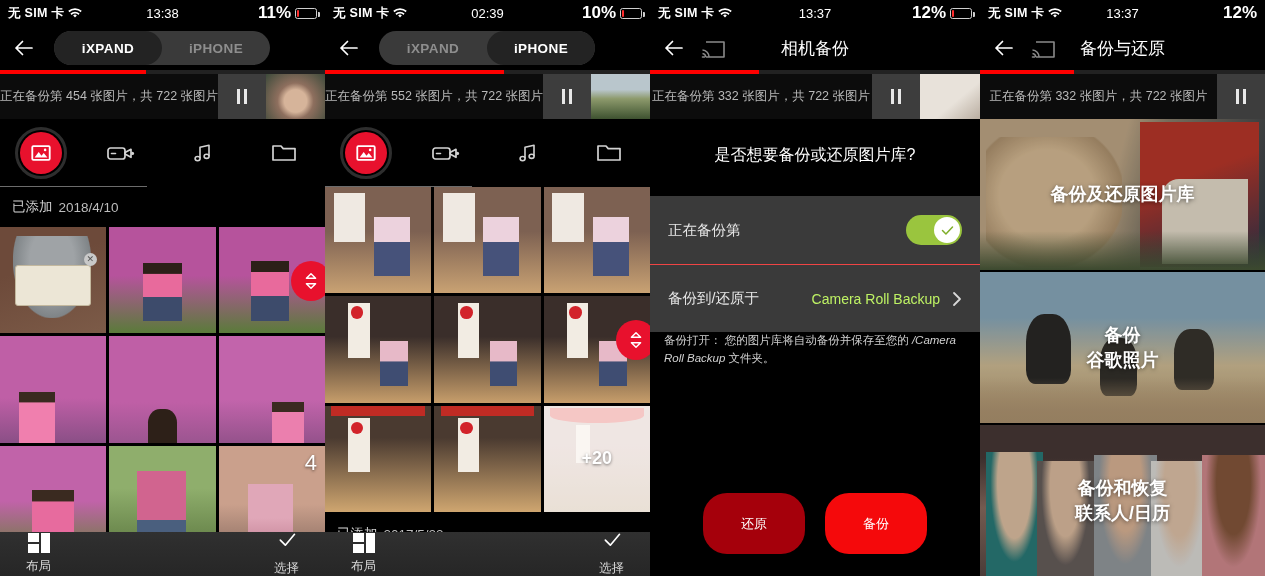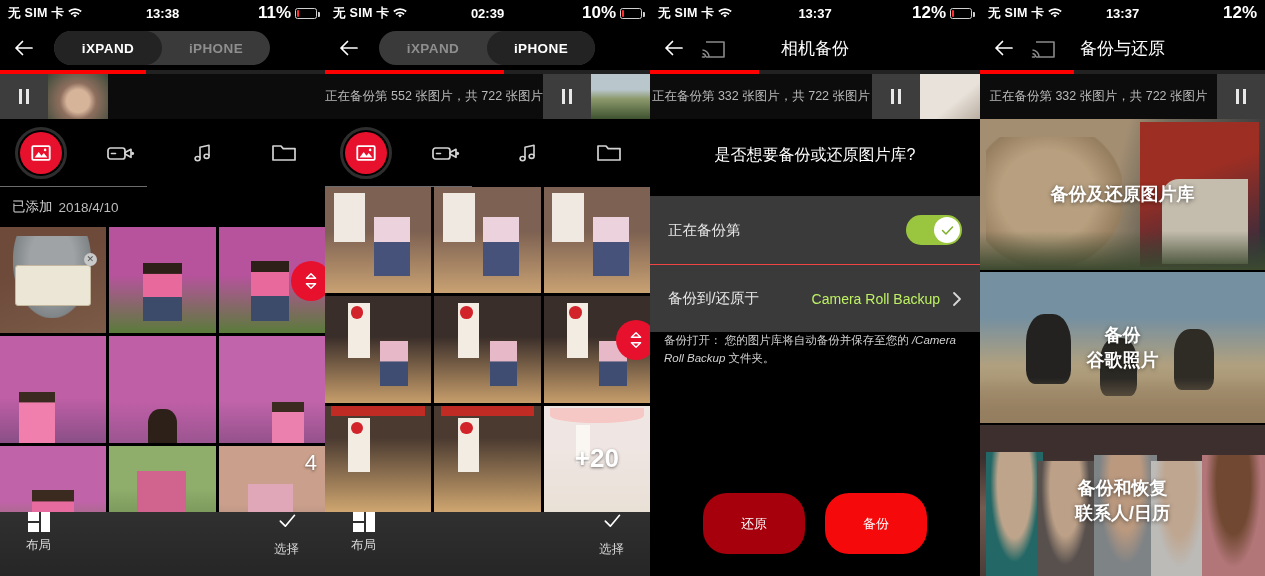--- a/index.html
+++ b/index.html
@@ -17,21 +17,21 @@
   .p4 { width:285px; }
 
   
   .statusbar {
     height:26px; display:flex; align-items:center;
     padding:0 8px; color:#fff; font-size:12.5px; font-weight:600;
     position:relative; background:#000;
   }
   .sb-left { display:flex; align-items:center; gap:4px; white-space:nowrap; }
   .sb-carrier { font-size:12.5px; letter-spacing:.3px; }
-  .sb-time { position:absolute; left:0; right:0; text-align:center; font-size:13px; font-weight:700; pointer-events:none; }
+  .sb-time { position:absolute; left:0; right:0; text-align:center; font-size:13px; font-weight:400; pointer-events:none; }
   .sb-right { margin-left:auto; display:flex; align-items:center; gap:4px; position:relative; z-index:2; }
   .sb-batt-pct { font-size:17px; }
   .batt {
     width:22px; height:11px; border:1.3px solid #cfcfcf; border-radius:2.5px;
     position:relative; display:flex; align-items:center; padding:1px;
   }
   .batt::after {
     content:""; position:absolute; right:-3.5px; top:3px;
     width:2px; height:5px; background:#cfcfcf; border-radius:0 1px 1px 0;
   }
@@ -100,41 +100,41 @@
     color:#cfcfcf; font-size:13.5px; background:#000; gap:6px;
   }
   .sec-header .date { color:#bdbdbd; }
 
   
   .grid { display:grid; grid-template-columns:repeat(3,1fr); gap:3px; background:#000; }
   .cell { position:relative; width:100%; padding-top:100%; overflow:hidden; background:#111; }
   .cell > .img { position:absolute; inset:0; background-size:cover; background-position:center; }
   .cell .badge-plus {
     position:absolute; inset:0; display:flex; align-items:center; justify-content:center;
-    color:#fff; font-size:26px; font-weight:600; text-shadow:0 1px 3px rgba(0,0,0,.5);
+    color:#fff; font-size:18px; font-weight:600; text-shadow:0 1px 3px rgba(0,0,0,.5);
     background:rgba(255,255,255,.35);
   }
   .cell .corner-num {
     position:absolute; right:8px; top:4px; color:#fff; font-size:22px; font-weight:500;
     text-shadow:0 1px 3px rgba(0,0,0,.6);
   }
 
   
   .scrubber {
     position:absolute; width:40px; height:40px; border-radius:50%;
     background:#e8112d; display:flex; align-items:center; justify-content:center;
     cursor:pointer; z-index:5;
   }
   .scrubber svg { display:block; }
 
   
   .bottombar {
-    position:absolute; bottom:0; left:0; right:0; height:64px;
+    position:absolute; bottom:0; left:0; right:0; height:44px;
     background:linear-gradient(180deg,#303030 0%,#262626 100%);
-    display:flex; align-items:flex-start; justify-content:space-between;
+    display:flex; align-items:center; justify-content:space-between;
     padding:0 26px; z-index:9;
   }
   .bb-item { display:flex; flex-direction:column; align-items:center; gap:5px; cursor:pointer; }
   .bb-label { color:#d8d8d8; font-size:12.5px; }
   .layout-icon { width:22px; height:20px; display:grid; grid-template-columns:11px 9px; grid-template-rows:9px 9px; gap:2px; }
   .layout-icon i { background:#fff; display:block; }
   .layout-icon i.tall { grid-row:span 2; }
 
   
   .prompt {
@@ -218,20 +218,21 @@
       <div class="seg">
         <div class="seg-item active">iXPAND</div>
         <div class="seg-item inactive">iPHONE</div>
       </div>
     </div>
 
     <div class="progress-wrap">
       <div class="progress-bar-track">
         <div class="progress-bar-fill" style="width:45%"></div>
       </div>
+      <div class="progress-text">正在备份第 454 张图片，共 722 张图片</div>
       <div class="pause-btn">
         <span class="pause-bars">
             <span></span>
             <span></span>
           </span>
       </div>
       <div class="thumb-prev" style="background:radial-gradient(circle at 50% 60%,#d6b49a 0 28%,#8e6f5e 45%,#3c4a3a 100%)"></div>
     </div>
 
     <div class="mediatabs">

